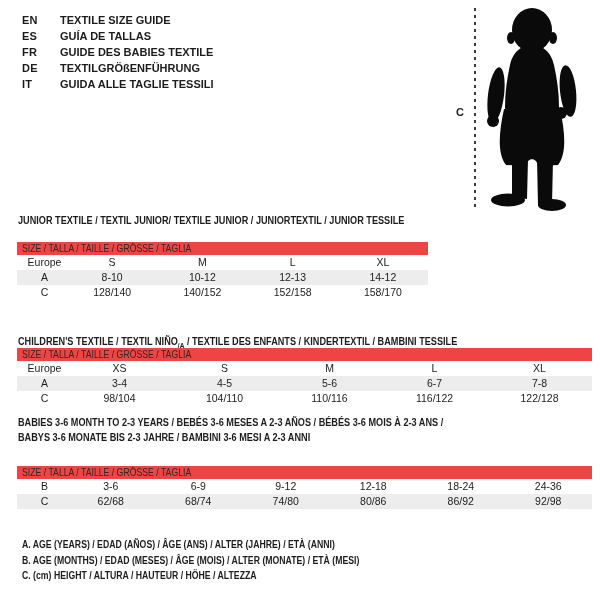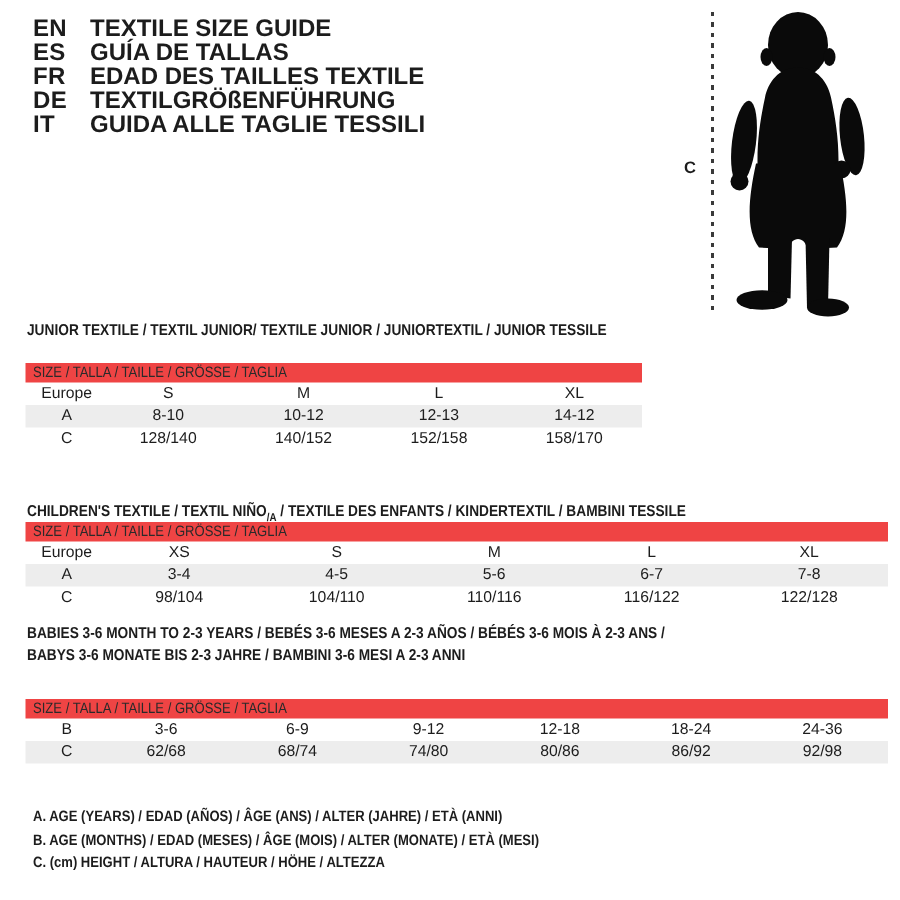--- a/index.html
+++ b/index.html
@@ -5,21 +5,21 @@
   html,body{margin:0;padding:0;}
   body{
     width:600px;height:600px;position:relative;background:#ffffff;
     font-family:"Liberation Sans", sans-serif;color:#1c1c1c;
     -webkit-font-smoothing:antialiased;overflow:hidden;
   }
   .cond{display:inline-block;transform:scaleX(0.87);transform-origin:0 50%;white-space:nowrap;}
 
   
   .lang-block{position:absolute;left:22px;top:12px;}
-  .lang-row{display:flex;height:16px;line-height:16px;font-size:16px;font-weight:bold;}
+  .lang-row{display:flex;height:16px;line-height:16px;font-size:11px;font-weight:bold;}
   .lang-row .code{width:38px;letter-spacing:.2px;}
   .lang-row .label{white-space:nowrap;}
 
   
   .measure-line{
     position:absolute;left:474px;top:8px;width:2px;height:202px;
     background:repeating-linear-gradient(to bottom,#3a3a3a 0 3px,transparent 3px 7px);
   }
   .measure-label{position:absolute;left:456px;top:106px;font-size:11px;font-weight:bold;}
   .baby{position:absolute;left:480px;top:7px;width:104px;height:205px;}
@@ -50,21 +50,21 @@
   <div class="lang-row">
     <span class="code">EN</span>
     <span class="label">TEXTILE SIZE GUIDE</span>
   </div>
   <div class="lang-row">
     <span class="code">ES</span>
     <span class="label">GUÍA DE TALLAS</span>
   </div>
   <div class="lang-row">
     <span class="code">FR</span>
-    <span class="label">EDAD DES TAILLES TEXTILE</span>
+    <span class="label">GUIDE DES BABIES TEXTILE</span>
   </div>
   <div class="lang-row">
     <span class="code">DE</span>
     <span class="label">TEXTILGRÖßENFÜHRUNG</span>
   </div>
   <div class="lang-row">
     <span class="code">IT</span>
     <span class="label">GUIDA ALLE TAGLIE TESSILI</span>
   </div>
 </div>

